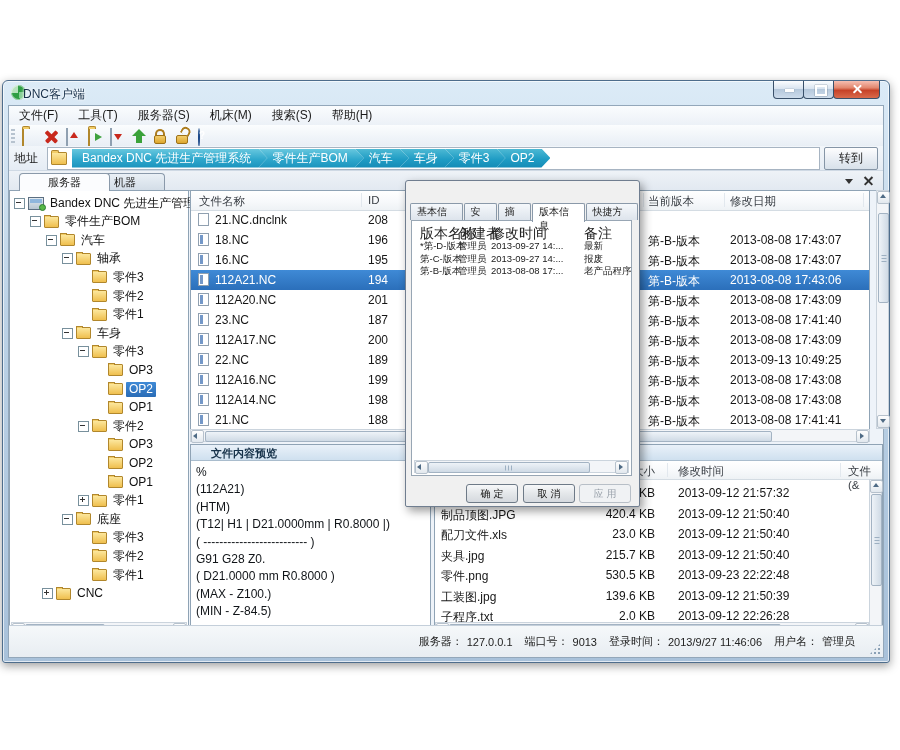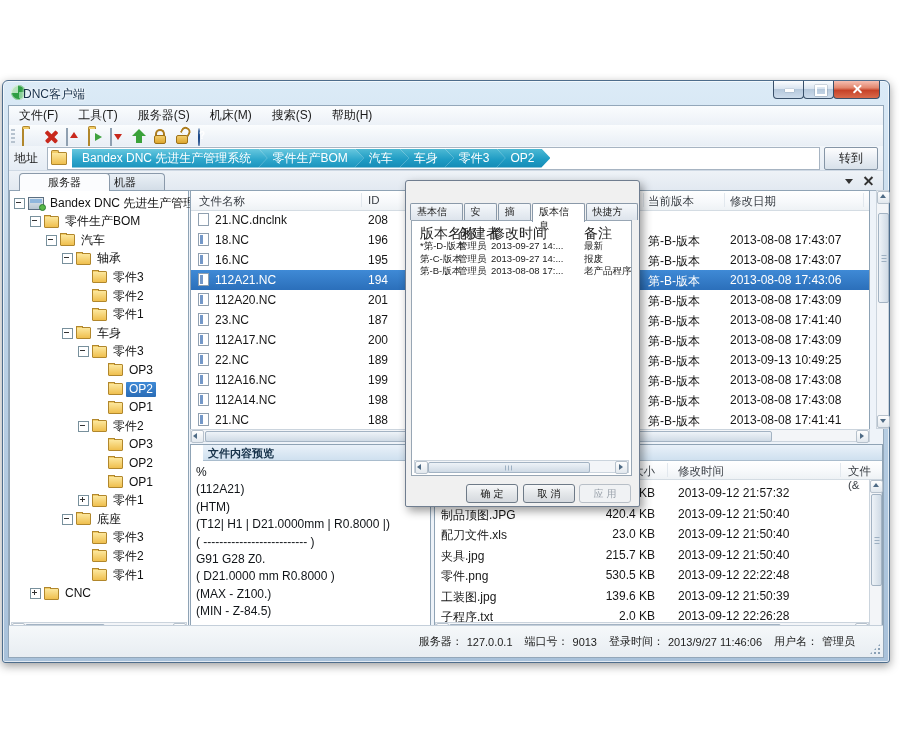--- a/index.html
+++ b/index.html
@@ -153,21 +153,21 @@
   .sb-thumb::after{content:"";position:absolute;left:50%;top:50%;transform:translate(-50%,-50%);
     width:8px;height:5px;background:repeating-linear-gradient(90deg,#9db0c2 0 1px,transparent 1px 3px);}
   .sb-thumb.v::after{width:5px;height:8px;background:repeating-linear-gradient(0deg,#9db0c2 0 1px,transparent 1px 3px);}
 
   #toplist-vsb{left:867px;top:0;width:13px;height:239px;}
   #toplist-hsb{left:181px;top:239px;right:13px;height:13px;}
 
   
   .band{position:absolute;left:0;top:0;right:0;height:16px;
     background:linear-gradient(#e9f1f9,#cfe0ef);border-bottom:1px solid #a9bccd;
-    font-size:11px;font-weight:bold;color:#16324a;line-height:16px;padding-left:5px;box-sizing:border-box;margin-left:12px;}
+    font-size:11px;font-weight:bold;color:#16324a;line-height:16px;padding-left:20px;box-sizing:border-box;}
   #preview-panel{left:181px;top:254px;width:241px;bottom:0;}
   #preview-body{position:absolute;left:0;top:16px;right:0;bottom:0;overflow:hidden;padding:3px 0 0 5px;}
   .pv-line{font-size:12px;color:#101418;line-height:17.4px;white-space:pre;}
 
   #attach-panel{left:425px;top:254px;right:0;bottom:0;}
   #attach-list{position:absolute;left:0;top:16px;right:0;bottom:0;}
   #attach-list .lv-header{height:18px;}
   .acol-name{left:6px;} .acol-size{left:130px;width:90px;text-align:right;} 
   .acol-time{left:243px;} .acol-file{left:413px;}
   #attach-vsb{position:absolute;right:0;top:18px;width:13px;height:160px;}
@@ -385,21 +385,21 @@
             <div class="tree-row" style="top: 356.4px; padding-left: 68px;">
               <span class="expander hidden"></span>
               <span class="tree-ic ic-folder-sm"></span>
               <span class="tree-label">零件2</span>
             </div>
             <div class="tree-row" style="top: 375px; padding-left: 68px;">
               <span class="expander hidden"></span>
               <span class="tree-ic ic-folder-sm"></span>
               <span class="tree-label">零件1</span>
             </div>
-            <div class="tree-row" style="top: 393.6px; padding-left: 20px;">
+            <div class="tree-row" style="top: 393.6px; padding-left: 32px;">
               <span class="expander plus"></span>
               <span class="tree-ic ic-folder-sm"></span>
               <span class="tree-label">CNC</span>
             </div>
           </div>
         <div class="sb" id="tree-hsb" style="left:1px;right:1px;bottom:1px;height:13px;">
           <div class="sb-btn" style="left:0;top:0;">
               <div class="sb-arr left"></div>
             </div>
           <div class="sb-btn" style="right:0;top:0;">
@@ -562,21 +562,21 @@
                 <span class="acol-time" style="left: 243px;">2013-09-12 21:50:40</span>
               </div>
               <div class="lv-row" style="top: 83.5px;">
                 <span class="acol-name">夹具.jpg</span>
                 <span class="acol-size">215.7 KB</span>
                 <span class="acol-time" style="left: 243px;">2013-09-12 21:50:40</span>
               </div>
               <div class="lv-row" style="top: 104px;">
                 <span class="acol-name">零件.png</span>
                 <span class="acol-size">530.5 KB</span>
-                <span class="acol-time" style="left: 243px;">2013-09-12 22:22:48</span>
+                <span class="acol-time" style="left: 243px;">2013-09-23 22:22:48</span>
               </div>
               <div class="lv-row" style="top: 124.5px;">
                 <span class="acol-name">工装图.jpg</span>
                 <span class="acol-size">139.6 KB</span>
                 <span class="acol-time" style="left: 243px;">2013-09-12 21:50:39</span>
               </div>
               <div class="lv-row" style="top: 145px;">
                 <span class="acol-name">子程序.txt</span>
                 <span class="acol-size">2.0 KB</span>
                 <span class="acol-time" style="left: 243px;">2013-09-12 22:26:28</span>

